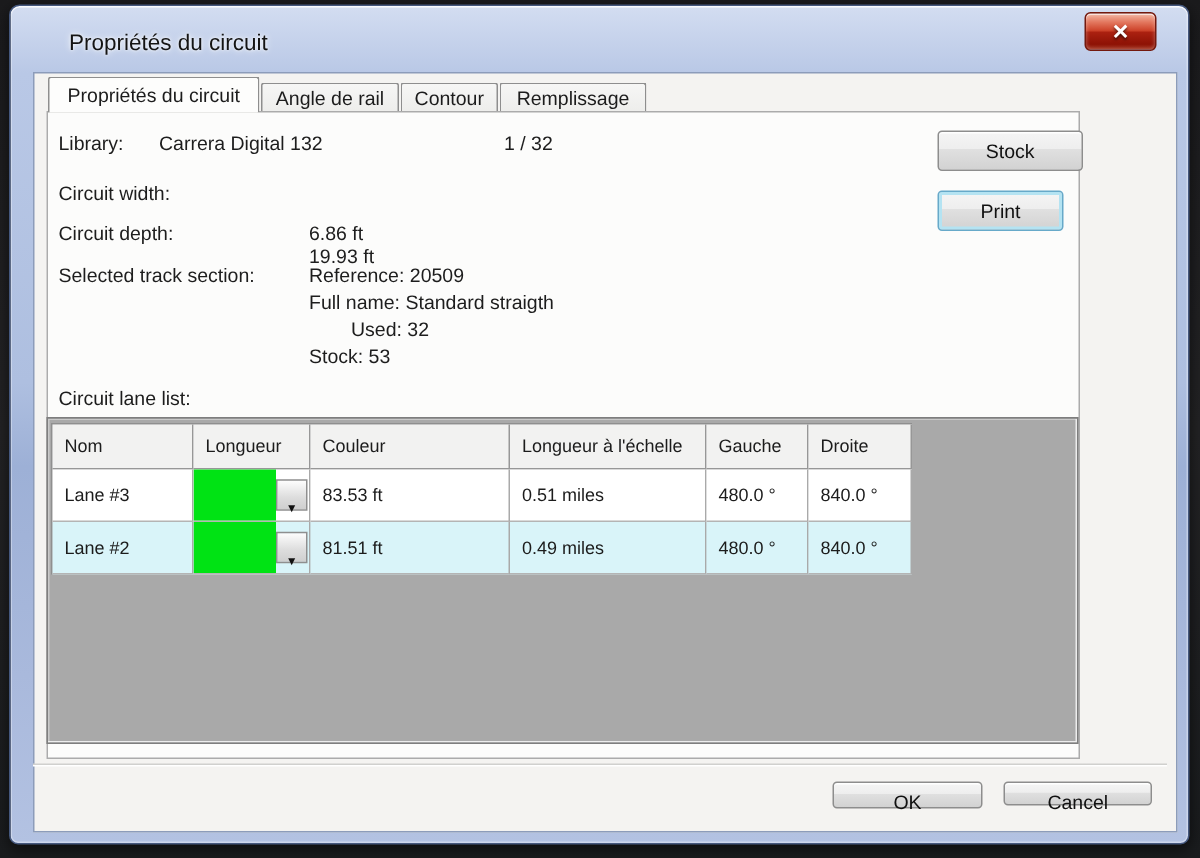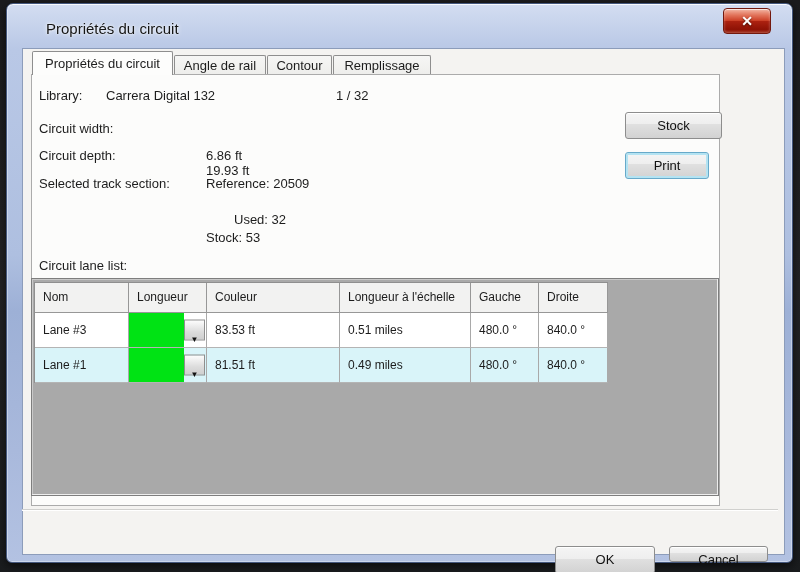--- a/index.html
+++ b/index.html
@@ -54,29 +54,28 @@
   
   .lbl { position:absolute; font-size:13px; color:#1d1d1d; white-space:nowrap; z-index:4; }
 
   
   .btn {
     position:absolute; z-index:5; font-size:13px; color:#111; text-align:center;
     border:1px solid #8d8d8d; border-radius:3px;
     background:linear-gradient(180deg,#f5f5f5 0%,#eeeeee 45%,#e0e0e0 46%,#d2d2d2 100%);
     box-shadow: inset 0 1px 0 #ffffff;
     cursor:default;
-    margin-top:25px;
   }
   .btn-stock { left:625px; top:87px; width:97px; height:27px; line-height:25px; }
   .btn-print {
     left:625px; top:127px; width:84px; height:27px; line-height:25px;
     border:1px solid #67a9c9;
     box-shadow: inset 0 0 0 2px #b4e3f2, inset 0 1px 0 rgba(255,255,255,.9);
   }
-  .btn-ok { left:555px; top:521px; width:100px; height:28px; line-height:26px;text-align:center; }
+  .btn-ok { left:555px; top:521px; width:100px; height:18px; line-height:26px;text-align:center; }
   .btn-cancel { left:669px; top:521px; width:99px; height:16px; line-height:26px; }
 
   
   .lane-panel {
     position:absolute; left:31px; top:278px; width:688px; height:218px; z-index:4;
     background:#a9a9a9; border:1px solid #7e7e7e;
     box-shadow: inset -1px -1px 0 #ededed, inset 1px 1px 0 #c9c9c9;
   }
   .lane-table {
     position:absolute; left:34px; top:282px; width:574px; z-index:5;
@@ -134,20 +133,21 @@
   <div class="lbl" style="left:336px; top:88px;">1 / 32</div>
 
   <div class="lbl" style="left:39px; top:121px;">Circuit width:</div>
   <div class="lbl" style="left:206px; top:121px;margin-top:42px;">19.93 ft</div>
 
   <div class="lbl" style="left:39px; top:148px;">Circuit depth:</div>
   <div class="lbl" style="left:206px; top:148px;">6.86 ft</div>
 
   <div class="lbl" style="left:39px; top:176px;">Selected track section:</div>
   <div class="lbl" style="left:206px; top:176px;">Reference: 20509</div>
+  <div class="lbl" style="left:206px; top:194px;">Full name: Standard straigth</div>
   <div class="lbl" style="left:206px; top:212px;margin-left:28px;">Used: 32</div>
   <div class="lbl" style="left:206px; top:230px;">Stock: 53</div>
 
   <div class="btn btn-stock">Stock</div>
   <div class="btn btn-print">Print</div>
 
   <div class="lbl" style="left:39px; top:258px;">Circuit lane list:</div>
   <div class="lane-panel"></div>
 
   <div class="lane-table">
@@ -166,21 +166,21 @@
         <span class="swatch" style="background: rgb(0, 227, 20);"></span>
         <span class="dd-btn"><span class="dd-glyph">▼</span></span>
       </div>
       <div class="td" style="background: rgb(255, 255, 255);">83.53 ft</div>
       <div class="td" style="background: rgb(255, 255, 255);">0.51 miles</div>
       <div class="td" style="background: rgb(255, 255, 255);">480.0 °</div>
       <div class="td" style="background: rgb(255, 255, 255);">840.0 °</div>
     </div>
 
     <div class="tr">
-      <div class="td" style="background: rgb(217, 244, 249);">Lane #1</div>
+      <div class="td" style="background: rgb(217, 244, 249);">Lane #2</div>
       <div class="td color-cell" style="background: rgb(217, 244, 249);">
         <span class="swatch" style="background: rgb(0, 227, 20);"></span>
         <span class="dd-btn"><span class="dd-glyph">▼</span></span>
       </div>
       <div class="td" style="background: rgb(217, 244, 249);">81.51 ft</div>
       <div class="td" style="background: rgb(217, 244, 249);">0.49 miles</div>
       <div class="td" style="background: rgb(217, 244, 249);">480.0 °</div>
       <div class="td" style="background: rgb(217, 244, 249);">840.0 °</div>
     </div>
   </div>

